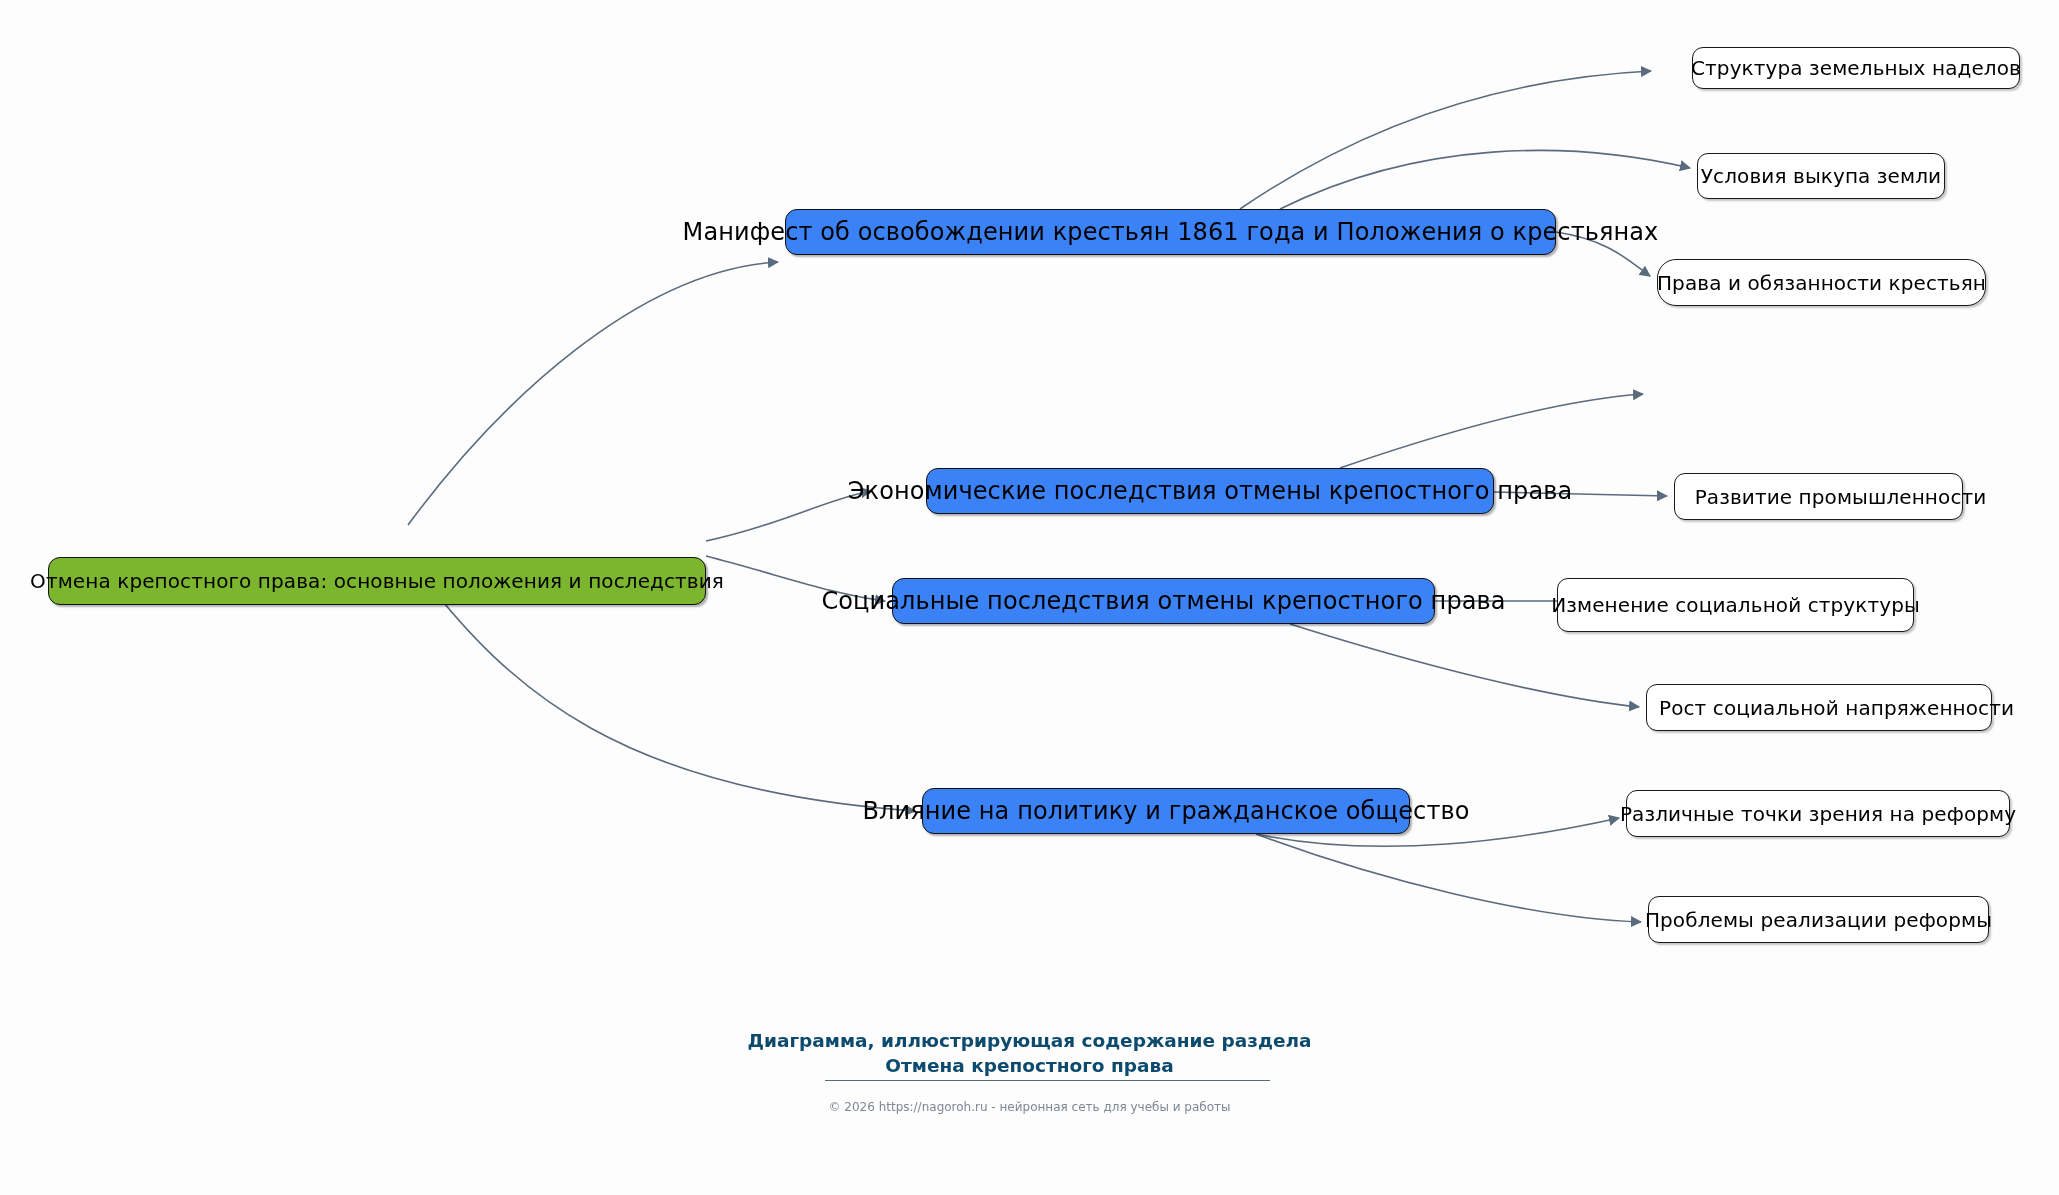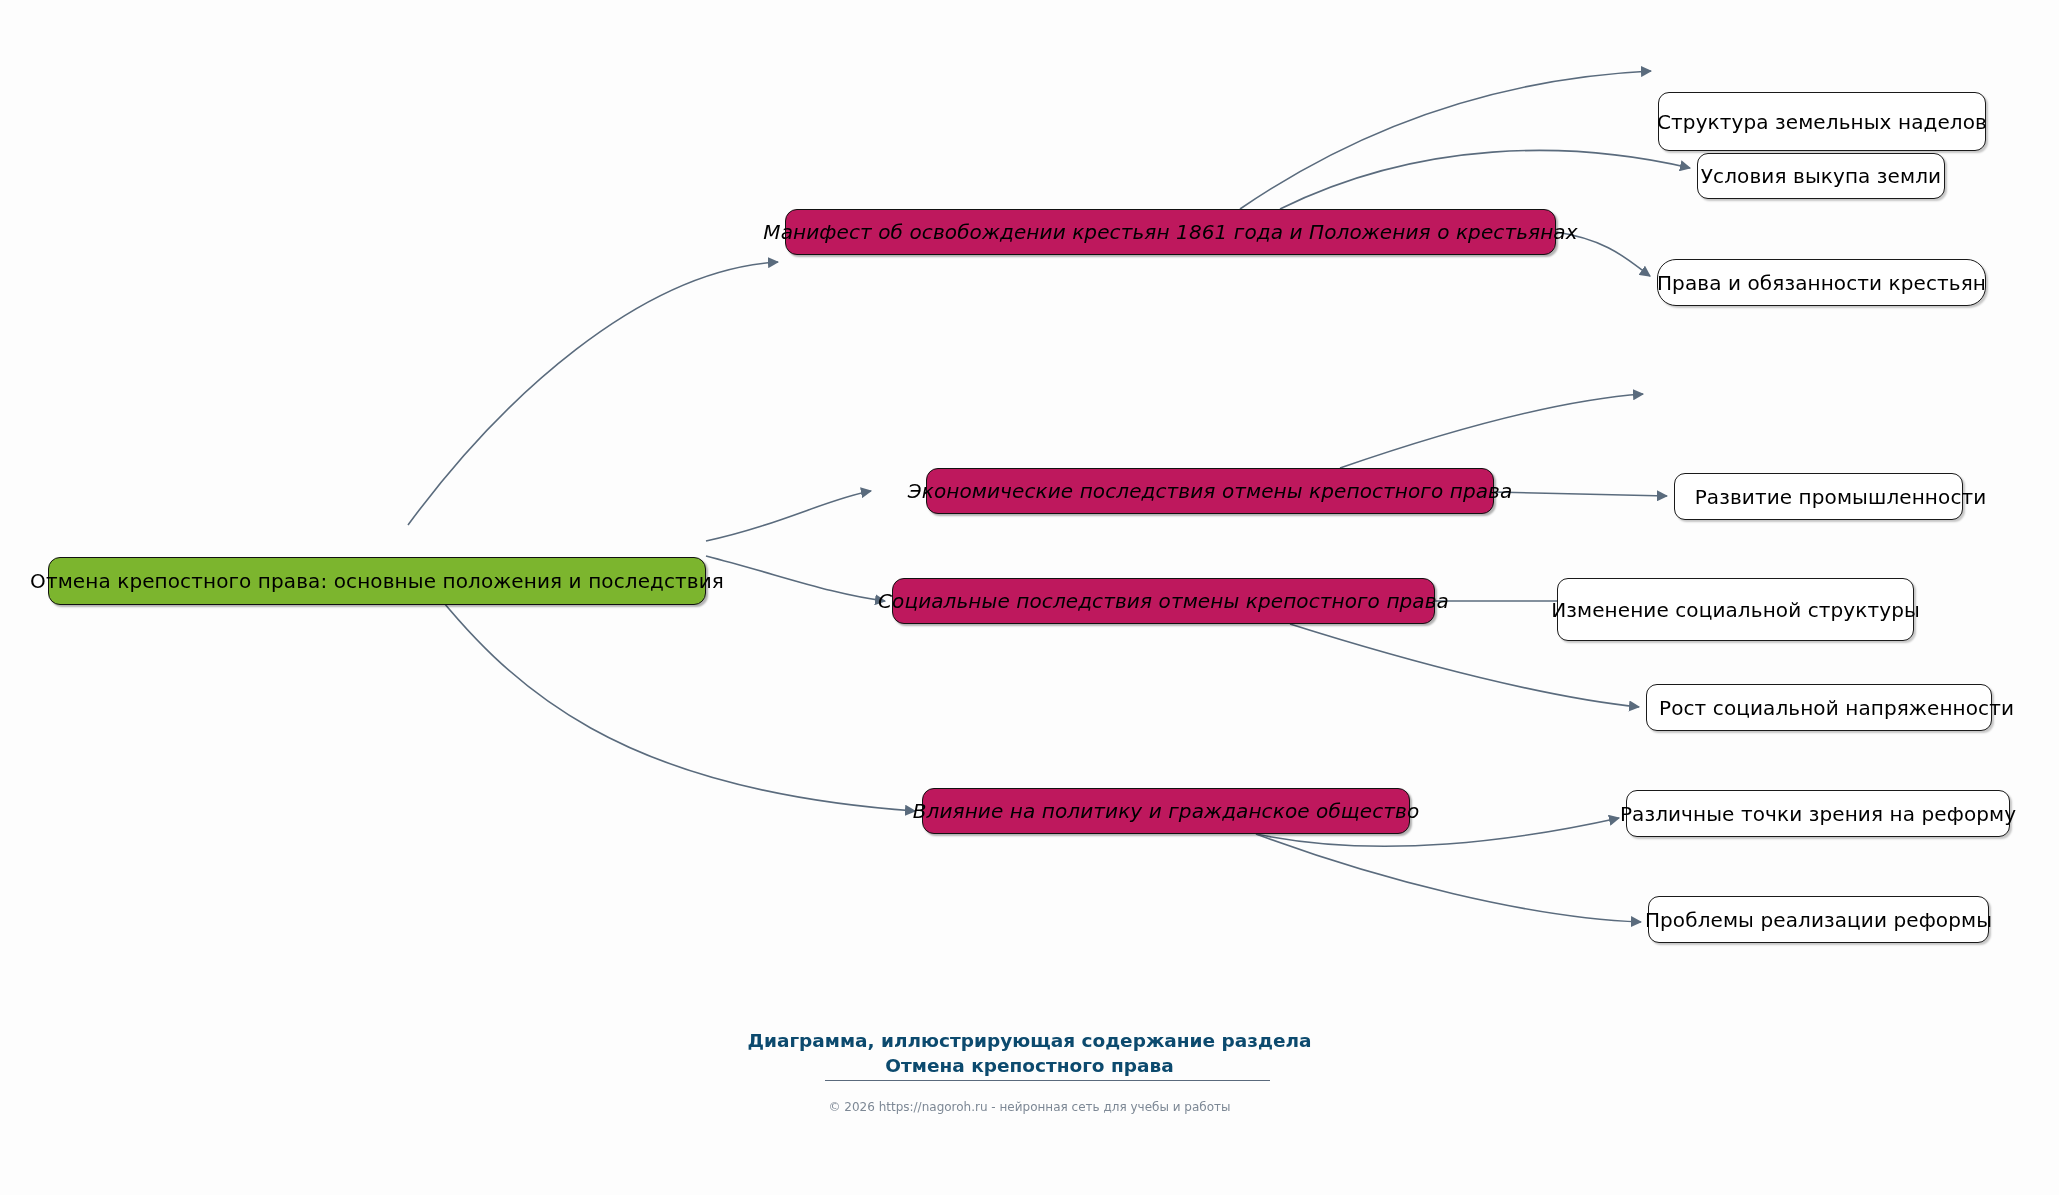--- a/index.html
+++ b/index.html
@@ -37,25 +37,24 @@
     color: #000000;
     letter-spacing: 0.1px;
   }
   .node-root {
     background: #7cb52e;
     border: 1.6px solid #111111;
     box-shadow: 2px 2px 2px rgba(0,0,0,0.30);
     font-size: 20px;
   }
   .node-branch {
-    background: #be185d;
+    background: #3b82f6;
     border: 1.6px solid #111111;
     box-shadow: 2px 2px 2px rgba(0,0,0,0.30);
-    font-size: 20px;
-    font-style: italic;
+    font-size: 24px;
   }
   .node-leaf {
     background: #ffffff;
     border: 1.5px solid #1a1a1a;
     box-shadow: 2px 2px 2px rgba(0,0,0,0.22);
     font-size: 20px;
     border-radius: 11px;
   }
   .caption {
     position: absolute;
@@ -113,34 +112,34 @@
 
       <path d="M 1256 834 C 1380 860 1520 840 1619 818"></path>
       <path d="M 1256 834 C 1380 880 1530 918 1641 922"></path>
     </g>
   </svg>
 
   <div class="node node-root" style="left:48px; top:525px; width:658px; height:48px;margin-top:32px;">Отмена крепостного права: основные положения и последствия</div>
 
   <div class="node node-branch" style="left:785px; top:209px; width:771px; height:46px;">Манифест об освобождении крестьян 1861 года и Положения о крестьянах</div>
 
-  <div class="node node-leaf" style="left:1658px; top:47px; width:328px; height:59px;margin-top:45px;">Структура земельных наделов</div>
+  <div class="node node-leaf" style="left:1692px; top:47px; width:328px; height:42px;">Структура земельных наделов</div>
 
   <div class="node node-leaf" style="left:1697px; top:153px; width:248px; height:46px;">Условия выкупа земли</div>
 
   <div class="node node-leaf" style="left:1657px; top:259px; width:329px; height:47px;border-radius:19px;">Права и обязанности крестьян</div>
 
   <div class="node node-branch" style="left:878px; top:468px; width:568px; height:46px;margin-left:48px;">Экономические последствия отмены крепостного права</div>
 
 
   <div class="node node-leaf" style="left:1674px; top:473px; width:289px; height:47px;padding-left:44px;">Развитие промышленности</div>
 
   <div class="node node-branch" style="left:892px; top:578px; width:543px; height:46px;">Социальные последствия отмены крепостного права</div>
 
-  <div class="node node-leaf" style="left:1557px; top:578px; width:357px; height:63px;">Изменение социальной структуры</div>
+  <div class="node node-leaf" style="left:1557px; top:578px; width:357px; height:54px;">Изменение социальной структуры</div>
 
   <div class="node node-leaf" style="left:1646px; top:684px; width:346px; height:47px;padding-left:35px;">Рост социальной напряженности</div>
 
   <div class="node node-branch" style="left:922px; top:788px; width:488px; height:46px;">Влияние на политику и гражданское общество</div>
 
   <div class="node node-leaf" style="left:1626px; top:790px; width:384px; height:47px;">Различные точки зрения на реформу</div>
 
   <div class="node node-leaf" style="left:1648px; top:896px; width:341px; height:47px;">Проблемы реализации реформы</div>
 
   <div class="caption" style="top:1028px;">Диаграмма, иллюстрирующая содержание раздела

